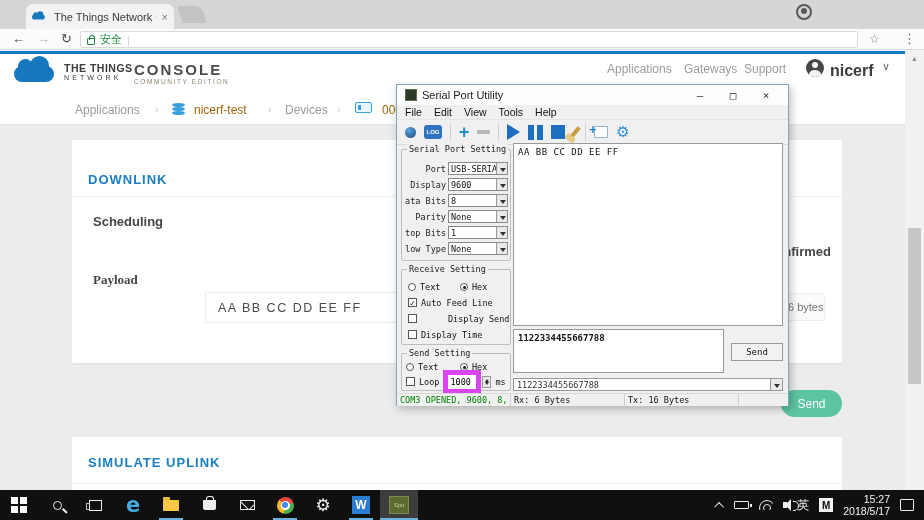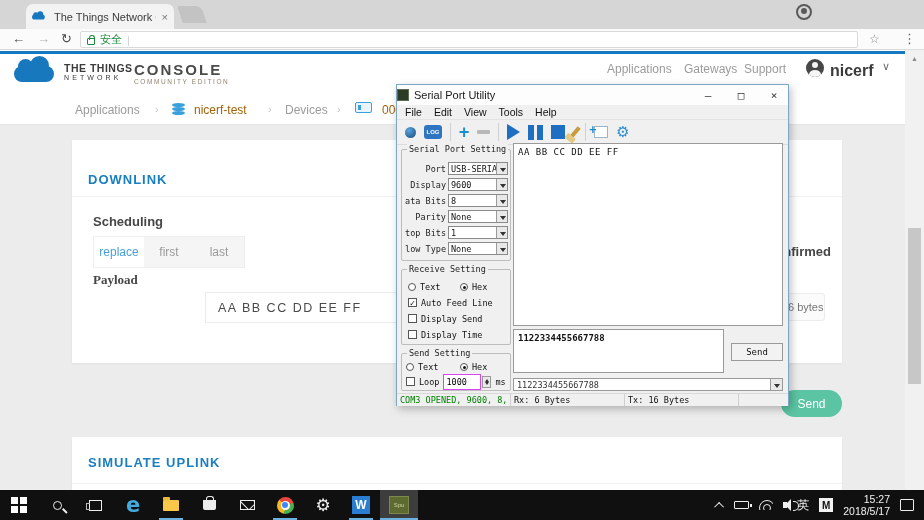--- a/index.html
+++ b/index.html
@@ -76,21 +76,21 @@
     color:#fff; font-size:12px; display:flex; align-items:center; justify-content:center; }
 
   #pg-scroll-track { left:905px; top:50px; width:19px; height:440px; background:#f1f1f1; }
   #pg-scroll-up { left:911px; top:55px; font-size:7px; color:#8a8a8a; }
   #pg-scroll-thumb { left:908px; top:228px; width:13px; height:156px; background:#c7c7c7; }
 
   
   #spw { left:396px; top:84px; width:393px; height:322px; background:#f0f0f0;
     border:1px solid #79a7c4; box-shadow:2px 3px 8px rgba(0,0,0,.25);
     font-family:"DejaVu Sans Mono", monospace; }
-  #spw-title { left:0; top:0; width:100%; height:20px; background:#fdfdfd; display:flex; align-items:center; padding:0 0; gap:5px; }
+  #spw-title { left:0; top:0; width:100%; height:20px; background:#fdfdfd; display:flex; align-items:center; padding:0 8px; gap:5px; }
   #spw-ico { width:12px; height:12px; background:#2c3a26; border:1px solid #5c6b50; }
   #spw-title-text { font-size:11px; color:#1a1a1a; font-family:"Liberation Sans", sans-serif; flex:1; }
   .winbtn { font-size:11px; color:#333; width:28px; text-align:center; }
   #spw-menu { left:0; top:20px; width:100%; height:15px; display:flex; gap:12px; padding:0 8px; align-items:center; border-bottom:1px solid #e3e3e3; }
   .menu-item { font-size:10.5px; color:#111; font-family:"Liberation Sans", sans-serif; }
   #spw-toolbar { left:0; top:35px; width:100%; height:25px; border-bottom:1px solid #dcdcdc; display:flex; align-items:center; padding:0 8px; gap:8px; }
   .tsep { width:1px; height:18px; background:#d0d0d0; }
   .tb-dot { width:11px; height:11px; border-radius:50%; background:radial-gradient(circle at 35% 30%, #5aa6dc, #15497e); }
   .tb-log { width:18px; height:14px; background:#2f74c0; border-radius:3px; color:#fff; font-size:6px; font-weight:bold;
     display:flex; align-items:center; justify-content:center; font-family:"Liberation Sans", sans-serif;}
@@ -111,21 +111,21 @@
   .srow { position:absolute; left:3px; display:flex; align-items:center; height:13px; }
   .srow .lab { width:41px; text-align:right; font-size:8.5px; color:#222; margin-right:2px; white-space:nowrap; overflow:hidden; direction:rtl; }
   .sel { width:60px; height:13px; background:#fff; border:1px solid #8a8a8a; display:flex; align-items:center; font-size:8.5px; }
   .sel .val { flex:1; padding-left:2px; white-space:nowrap; overflow:hidden; color:#111; }
   .sel .arr { width:11px; height:100%; background:#e9e9e9; border-left:1px solid #9a9a9a; position:relative; }
   .sel .arr::after { content:""; position:absolute; left:2.5px; top:5px; border-left:3px solid transparent; border-right:3px solid transparent; border-top:4px solid #333; }
   .rd { width:8px; height:8px; border:1px solid #555; border-radius:50%; background:#fff; position:relative; }
   .rd.sel2::after { content:""; position:absolute; left:2px; top:2px; width:3px; height:3px; border-radius:50%; background:#111; }
   .cb { width:9px; height:9px; border:1px solid #555; background:#fff; position:relative; font-size:9px; line-height:8px; color:#111; text-align:center; }
   .opt-lab { font-size:8.5px; color:#111; margin-left:4px; }
-  .spin { width:38px; height:16px; background:#fff; border:1px solid #d946ef; font-size:8.5px; padding-left:2px; display:flex; align-items:center; }
+  .spin { width:38px; height:24px; background:#fff; border:5px solid #d946ef; font-size:8.5px; padding-left:2px; display:flex; align-items:center; }
   .spin-btns { width:9px; height:12px; border:1px solid #9a9a9a; background:#e9e9e9; margin-left:1px; position:relative; }
   .spin-btns::before { content:""; position:absolute; left:2px; top:2px; border-left:2.5px solid transparent; border-right:2.5px solid transparent; border-bottom:3px solid #333; }
   .spin-btns::after { content:""; position:absolute; left:2px; bottom:2px; border-left:2.5px solid transparent; border-right:2.5px solid transparent; border-top:3px solid #333; }
 
   #rx-area { left:116px; top:58px; width:270px; height:183px; background:#fff; border:1px solid #9a9a9a; font-size:9px; color:#111; padding:3px 4px; letter-spacing:.5px; }
   #tx-area { left:116px; top:244px; width:211px; height:44px; background:#fff; border:1px solid #9a9a9a; font-size:9px; font-weight:bold; color:#111; padding:3px 4px; }
   #spw-send-btn { left:334px; top:258px; width:52px; height:18px; background:#f2f2f2; border:1px solid #9a9a9a; font-size:9px; color:#111; display:flex; align-items:center; justify-content:center; }
   #spw-combo { left:116px; top:293px; width:270px; height:13px; background:#fff; border:1px solid #9a9a9a; display:flex; align-items:center; }
   #spw-combo .val { flex:1; font-size:8.5px; color:#333; padding-left:3px; }
   #spw-combo .arr { width:12px; height:100%; background:#e9e9e9; border-left:1px solid #9a9a9a; position:relative; }
@@ -233,25 +233,20 @@
   <span class="abs csep" style="left:337px;">›</span>
   <span class="abs dev-ico" style="left:355px;top:102px;"></span>
   <span class="abs crumb dk" style="left:382px;">0001</span>
 
   <div class="abs" id="page-bg"></div>
 
   <div class="abs card" id="card-downlink">
     <div class="sec-title" style="position:absolute;left:16px;top:32px;">DOWNLINK</div>
     <div class="card-hr" style="position:absolute;left:0;top:56px;width:100%;"></div>
     <div class="fld-label" style="position:absolute;left:21px;top:74px;">Scheduling</div>
-    <div class="seg" style="position:absolute;left:21px;top:96px;width:152px;">
-      <div class="on">replace</div>
-      <div>first</div>
-      <div>last</div>
-    </div>
     <div class="fld-label" style="position:absolute;left:21px;top:132px;font-family:Liberation Serif, serif;">Payload</div>
   </div>
   <input class="abs" id="payload-input" value="AA BB CC DD EE FF" style="">
   <div class="abs" id="confirmed-lbl">Confirmed</div>
   <input class="abs" id="bytes-input" placeholder="6 bytes" style="">
   <div class="abs" id="send-green">Send</div>
 
   <div class="abs card" id="card-sim">
     <div class="sec-title" style="position:absolute;left:16px;top:18px;">SIMULATE UPLINK</div>
     <div class="card-hr" style="position:absolute;left:0;top:46px;width:100%;"></div>
@@ -348,21 +343,21 @@
           <span class="opt-lab">Text</span>
         </div>
       <div class="srow" style="top:10px;left:58px;">
           <span class="rd sel2"></span>
           <span class="opt-lab">Hex</span>
         </div>
       <div class="srow" style="top:26px;left:6px;">
           <span class="cb">✓</span>
           <span class="opt-lab">Auto Feed Line</span>
         </div>
-      <div class="srow" style="top:42px;left:6px;">
+      <div class="srow" style="top:42px;left:6px;gap:27px;">
           <span class="cb"></span>
           <span class="opt-lab">Display Send</span>
         </div>
       <div class="srow" style="top:58px;left:6px;">
           <span class="cb"></span>
           <span class="opt-lab">Display Time</span>
         </div>
     </div>
 
     <div class="grp" style="top:268px;height:38px;">

